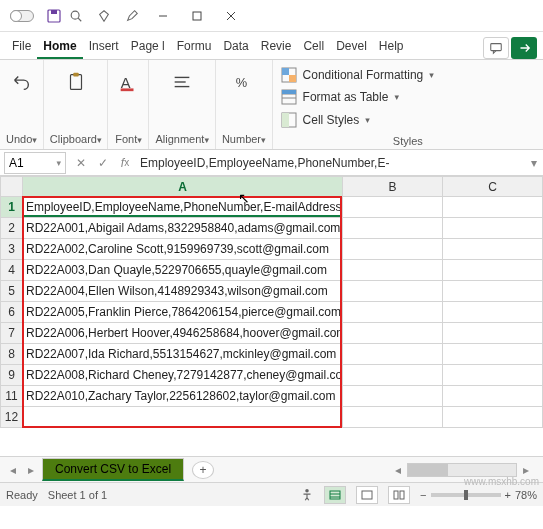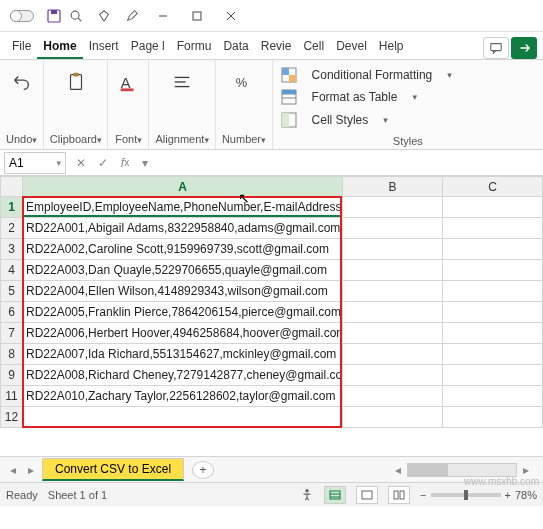--- a/index.html
+++ b/index.html
@@ -23,21 +23,21 @@
 .tabs .endbtn { width:26px; height:22px; display:flex; align-items:center; justify-content:center; border:1px solid #d0d0d0; border-radius:3px; margin-left:2px; }
 .tabs .share { background:#107c41; color:#fff; border:none; }
 
 
 .ribbon { height:90px; display:flex; border-bottom:1px solid #d4d4d4; background:#fafafa; }
 .group { display:flex; flex-direction:column; align-items:center; justify-content:space-between; padding:4px 6px 2px; border-right:1px solid #e3e3e3; }
 .group .gicon { width:28px; height:28px; display:flex; align-items:center; justify-content:center; color:#444; margin-top:4px; }
 .group .glabel { font-size:11px; color:#555; padding-bottom:2px; white-space:nowrap; }
 .group .drop { display:flex; align-items:center; gap:0; }
 .styles-group { flex:1; padding:4px 8px 2px; display:flex; flex-direction:column; }
-.styles-group .row { display:flex; align-items:center; gap:15px; height:24px; }
+.styles-group .row { display:flex; align-items:center; gap:6px; height:24px; }
 .styles-group .row .ic { width:16px; height:16px; }
 .styles-group .row .lbl { font-size:12px; color:#333; }
 .styles-group .glabel { align-self:center; font-size:11px; color:#555; padding-top:4px; }
 .chev { font-size:9px; color:#666; }
 
 
 .fxbar { height:26px; display:flex; align-items:center; border-bottom:1px solid #d4d4d4; }
 .namebox { width:62px; height:22px; border:1px solid #ccc; margin:0 4px; display:flex; align-items:center; padding:0 4px; font-size:12px; background:#fff; }
 .namebox .nbdrop { margin-left:auto; color:#888; font-size:9px; }
 .fxbtn { width:22px; display:flex; align-items:center; justify-content:center; color:#888; }
@@ -58,21 +58,21 @@
 .grid tbody tr:first-child th { background:#d2e8d4; color:#0a6b34; font-weight:600; }
 .grid thead th.sel { background:#d2e8d4; color:#0a6b34; font-weight:600; }
 .red-box { position:absolute; left:22px; top:20px; width:320px; height:232px; border:2px solid #e02020; pointer-events:none; }
 .green-cell { position:absolute; left:22px; top:20px; width:320px; height:21px; border:2px solid #107c41; pointer-events:none; }
 .cursor-arrow { position:absolute; left:238px; top:14px; font-size:14px; color:#000; pointer-events:none; }
 .cursor-arrow::after { content:'↖'; color:#000; }
 
 
 .sheettabs { height:26px; display:flex; align-items:center; border-top:1px solid #d4d4d4; background:#f7f7f7; padding:0 4px; }
 .sheettabs .navbtn { width:18px; text-align:center; color:#888; }
-.sheettabs .stab { padding:3px 12px; background:#fde047; border:1px solid #ccc; border-bottom:2px solid #107c41; font-size:12px; margin:0 2px; }
+.sheettabs .stab { padding:3px 12px; background:#4d7c0f; border:1px solid #ccc; border-bottom:2px solid #107c41; font-size:12px; margin:0 2px; }
 .sheettabs .addtab { width:22px; height:18px; border:1px solid #ccc; border-radius:50%; display:flex; align-items:center; justify-content:center; margin-left:6px; font-size:12px; color:#555; background:#fff; }
 .sheettabs .hscroll { flex:1; display:flex; align-items:center; justify-content:flex-end; padding-right:4px; }
 .sheettabs .hscroll .track { width:110px; height:14px; background:#e8e8e8; border:1px solid #ccc; position:relative; }
 .sheettabs .hscroll .thumb { position:absolute; left:0; top:0; width:40px; height:12px; background:#c8c8c8; }
 
 
 .status { height:24px; display:flex; align-items:center; background:#f3f3f3; border-top:1px solid #d4d4d4; padding:0 6px; font-size:11px; color:#555; gap:10px; }
 .status .spacer { flex:1; }
 .status .vbtn { width:22px; height:18px; border:1px solid #ccc; display:flex; align-items:center; justify-content:center; background:#fff; }
 .status .vbtn.active { background:#d2e8d4; }
@@ -258,20 +258,21 @@
   <div class="namebox">
     <span>A1</span>
     <span class="nbdrop">▾</span>
   </div>
   <div class="fxbtn">✕</div>
   <div class="fxbtn">✓</div>
   <div class="fxbtn">
       <i>f</i>
       <sub>x</sub>
     </div>
+  <div class="fxinput">EmployeeID,EmployeeName,PhoneNumber,E-</div>
   <div class="fxexpand">▾</div>
 </div>
 
 <div class="grid-wrap">
   <table class="grid">
     <colgroup>
         <col class="corner">
         <col class="colA">
         <col class="colB">
         <col class="colC">

